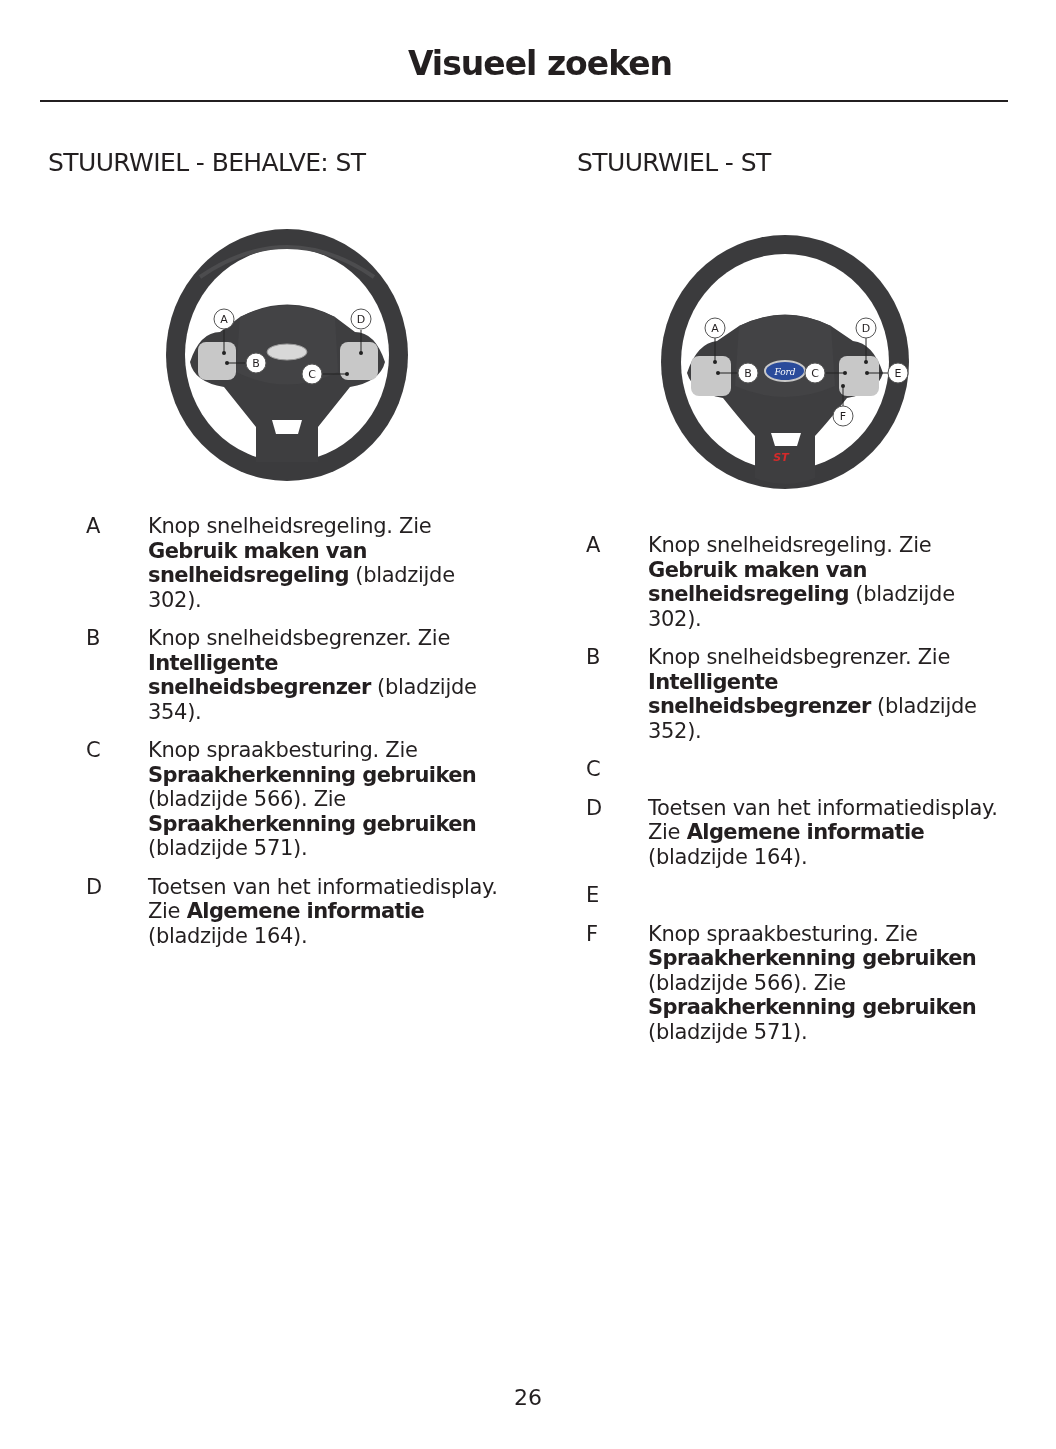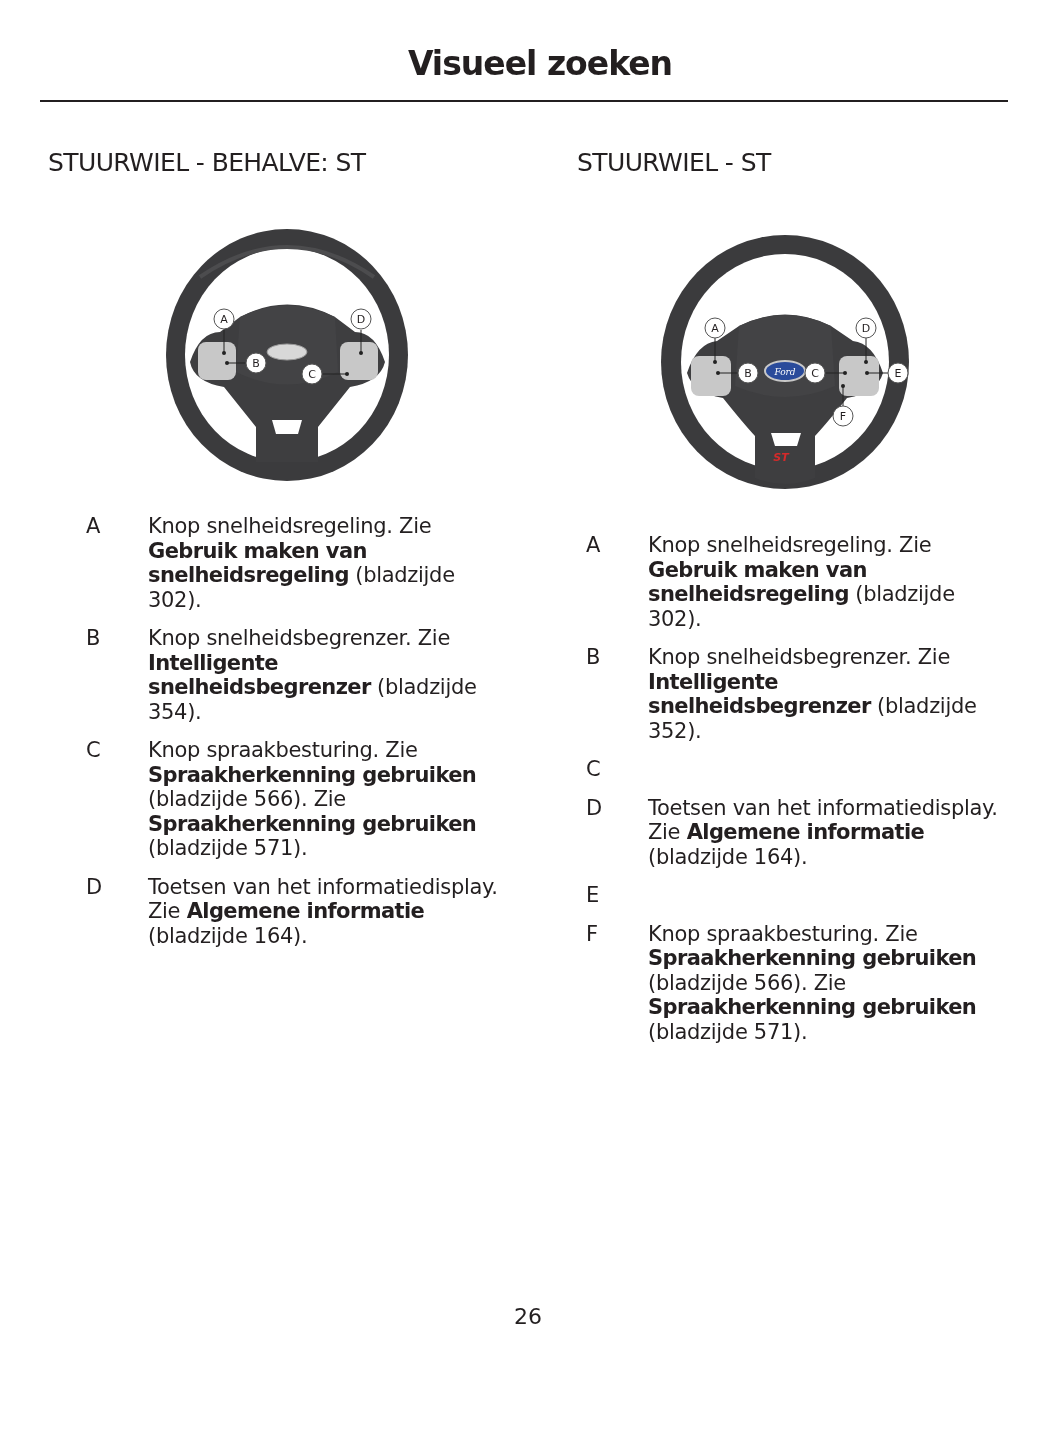--- a/index.html
+++ b/index.html
@@ -27,21 +27,21 @@
     .wheel-right { left: 655px; top: 228px; width: 260px; height: 268px; }
 
     .list { position: absolute; width: 420px; }
     .list-left { left: 86px; top: 514px; }
     .list-right { left: 586px; top: 533px; }
     .item { display: flex; margin-bottom: 14px; font-size: 21px; line-height: 24.5px; }
     .item-letter { width: 62px; flex: 0 0 62px; font-weight: normal; }
     .item-body { flex: 1; width: 360px; letter-spacing: -0.3px; }
     .item-body b { font-weight: bold; letter-spacing: -0.6px; }
     .page-number {
-      position: absolute; left: 0; right: 0; top: 1304px; text-align: center; font-size: 22px;
+      position: absolute; left: 0; right: 0; top: 1385px; text-align: center; font-size: 22px;
     }
   </style>
 </head>
 <body>
 
 <div class="page-title">Visueel zoeken</div>
 <div class="title-rule"></div>
 
 <div class="section-heading col-left-heading">STUURWIEL - BEHALVE: ST</div>
 <div class="section-heading col-right-heading">STUURWIEL - ST</div>

